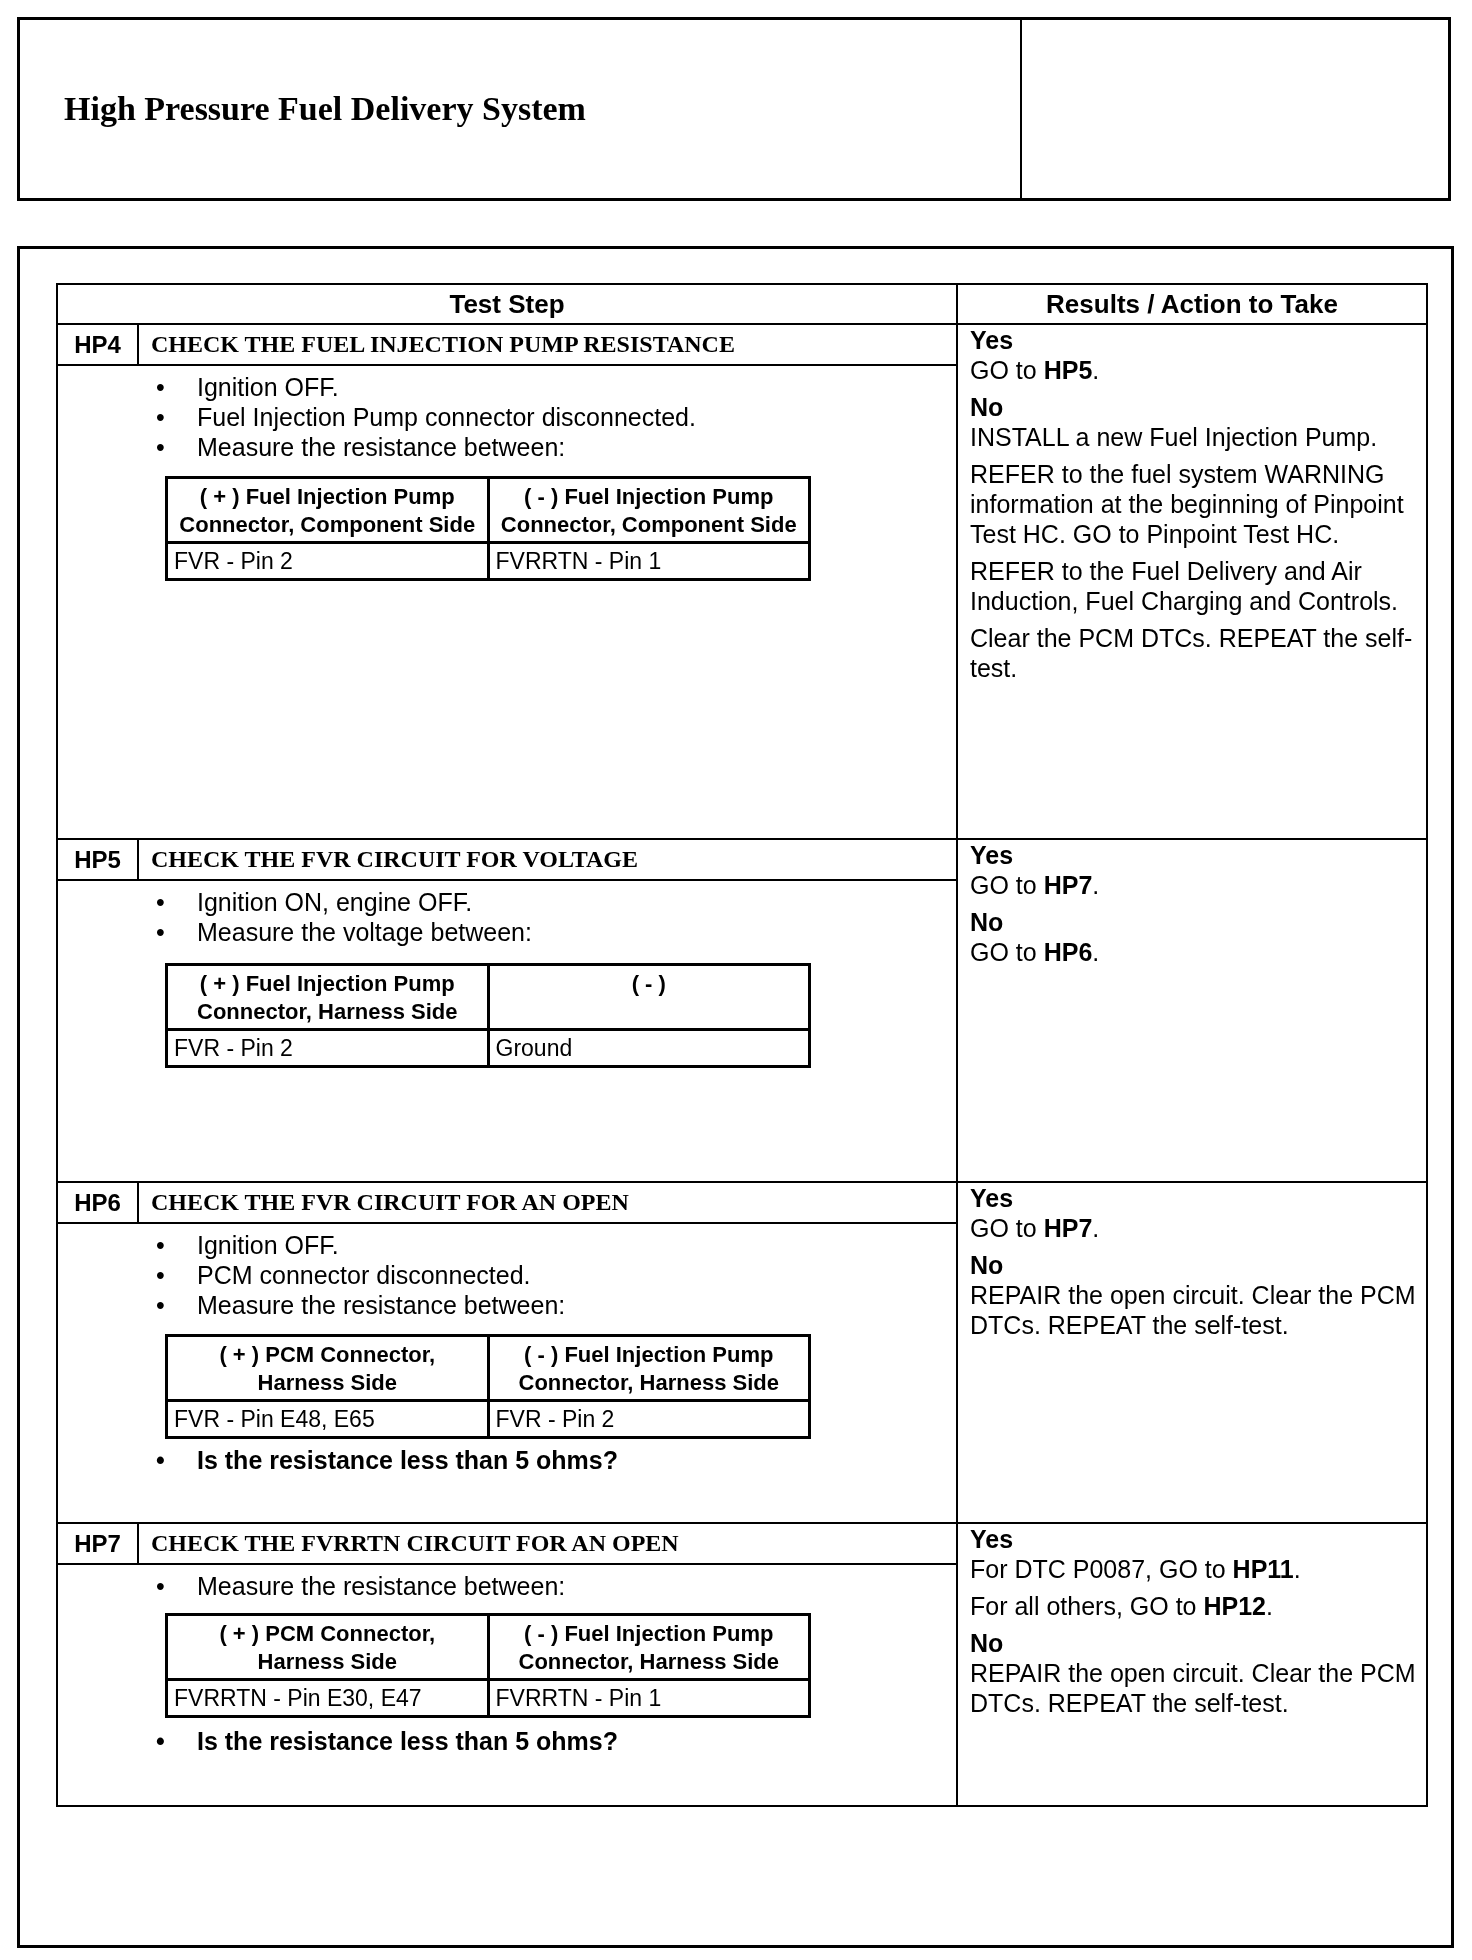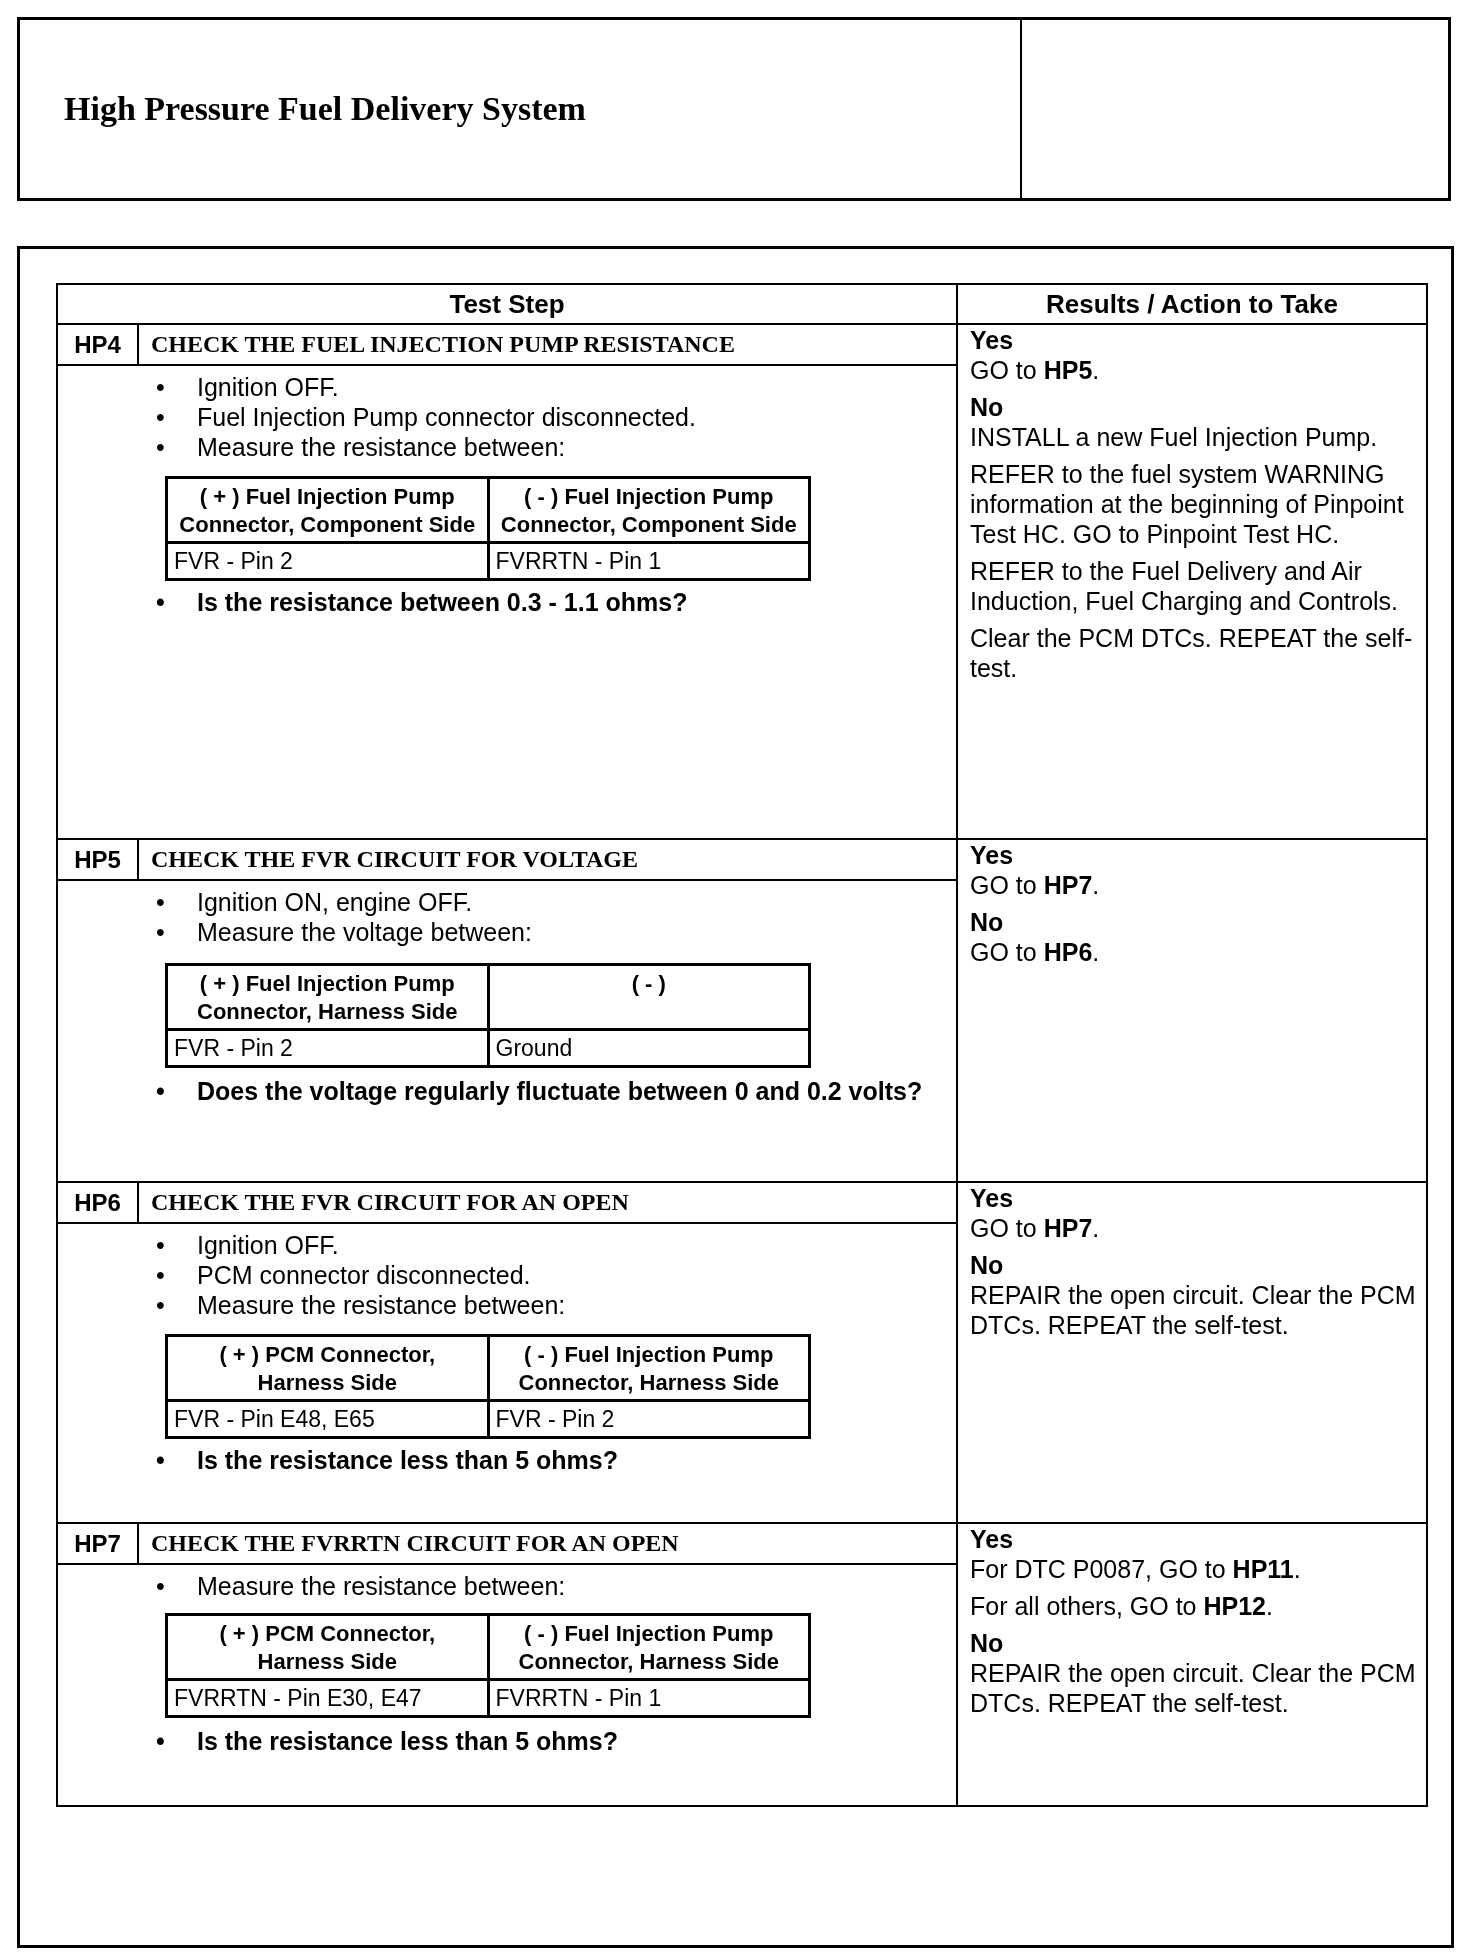--- a/index.html
+++ b/index.html
@@ -85,25 +85,20 @@
               <tr>
           <td class="mh mplus-h">( + ) Fuel Injection Pump Connector, Component Side</td>
           <td class="mh mminus-h">( - ) Fuel Injection Pump Connector, Component Side</td>
         </tr>
         <tr>
           <td class="mv mplus-v">FVR - Pin 2</td>
           <td class="mv mminus-v">FVRRTN - Pin 1</td>
         </tr>
       </tbody>
           </table>
-      <div class="bullets q-wrap" style="padding-top: 6px;">
-        <ul class="steps post">
-              <li class="q">Is the resistance between 0.3 - 1.1 ohms?</li>
-            </ul>
-      </div>
     </td>
   </tr>
 
   <tr class="title-row">
     <td class="step-id">HP5</td>
     <td class="step-title">CHECK THE FVR CIRCUIT FOR VOLTAGE</td>
     <td class="result-cell" rowspan="2" style="padding-top: 168px;">
           <div class="r-label">Yes</div>
           <div><span>GO to </span><b>HP7</b><span>.</span></div>
           <div class="r-label r-para">No</div>
@@ -123,25 +118,20 @@
               <tr>
           <td class="mh mplus-h">( + ) Fuel Injection Pump Connector, Harness Side</td>
           <td class="mh mminus-h">( - )</td>
         </tr>
         <tr>
           <td class="mv mplus-v">FVR - Pin 2</td>
           <td class="mv mminus-v">Ground</td>
         </tr>
       </tbody>
           </table>
-      <div class="bullets q-wrap" style="padding-top: 8px;">
-        <ul class="steps post">
-              <li class="q">Does the voltage regularly fluctuate between 0 and 0.2 volts?</li>
-            </ul>
-      </div>
     </td>
   </tr>
 
   <tr class="title-row">
     <td class="step-id">HP6</td>
     <td class="step-title">CHECK THE FVR CIRCUIT FOR AN OPEN</td>
     <td class="result-cell" rowspan="2" style="padding-top: 160px;">
           <div class="r-label">Yes</div>
           <div><span>GO to </span><b>HP7</b><span>.</span></div>
           <div class="r-label r-para">No</div>

